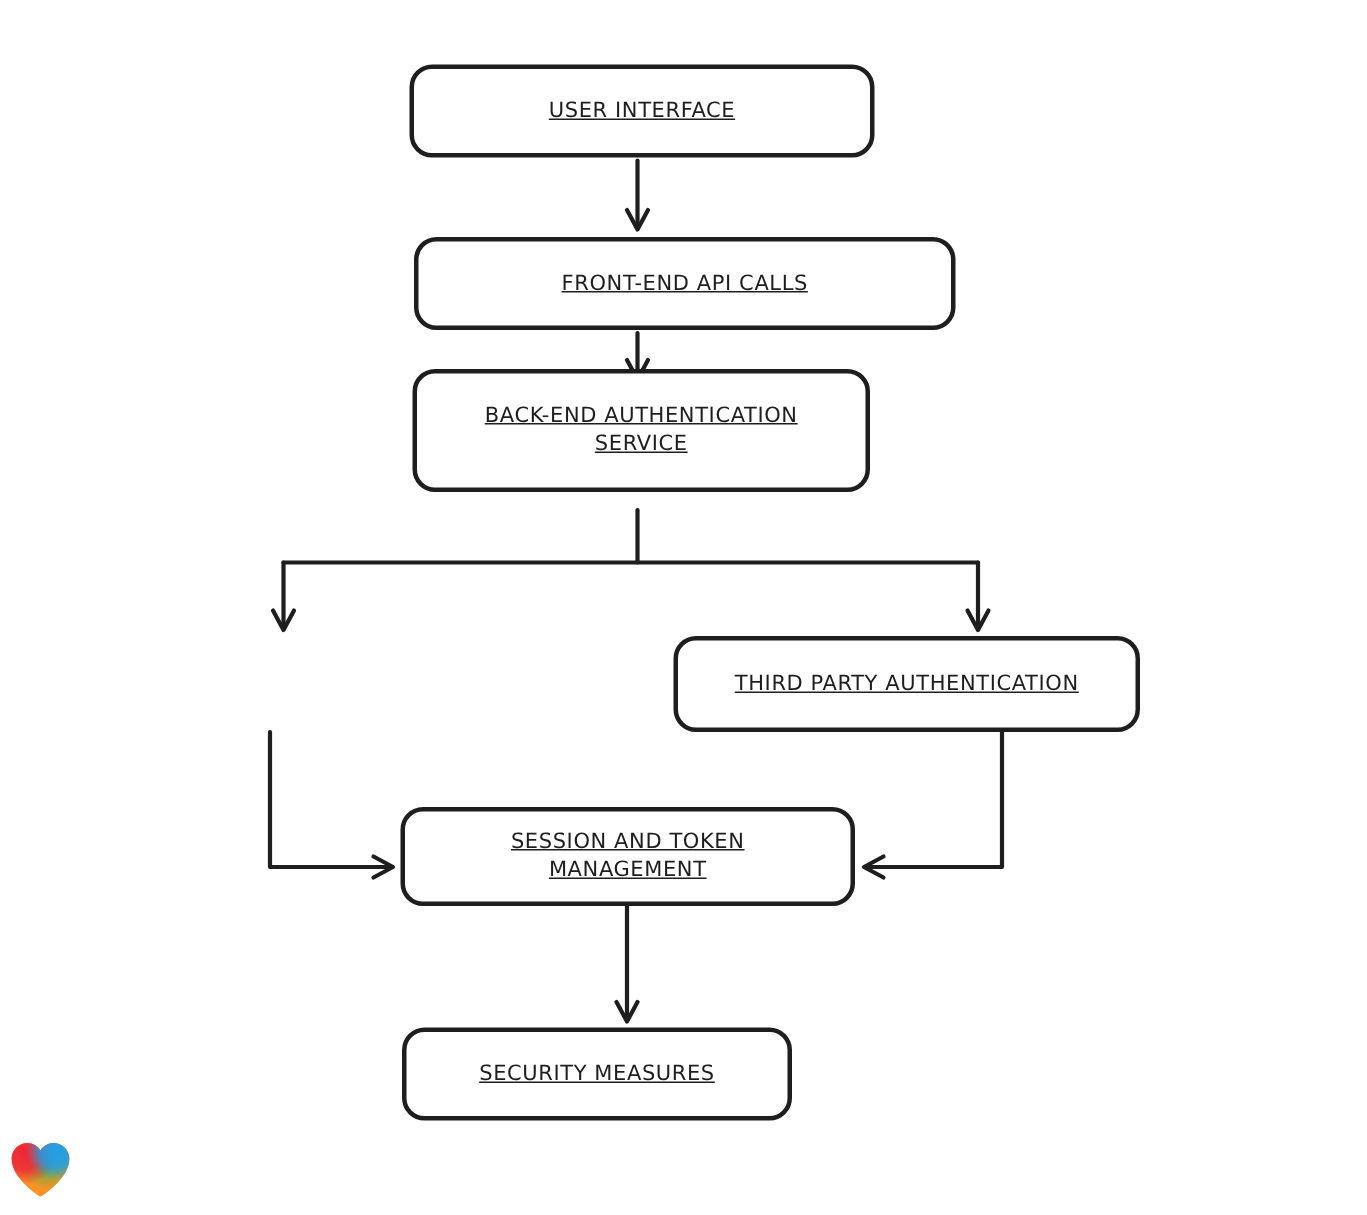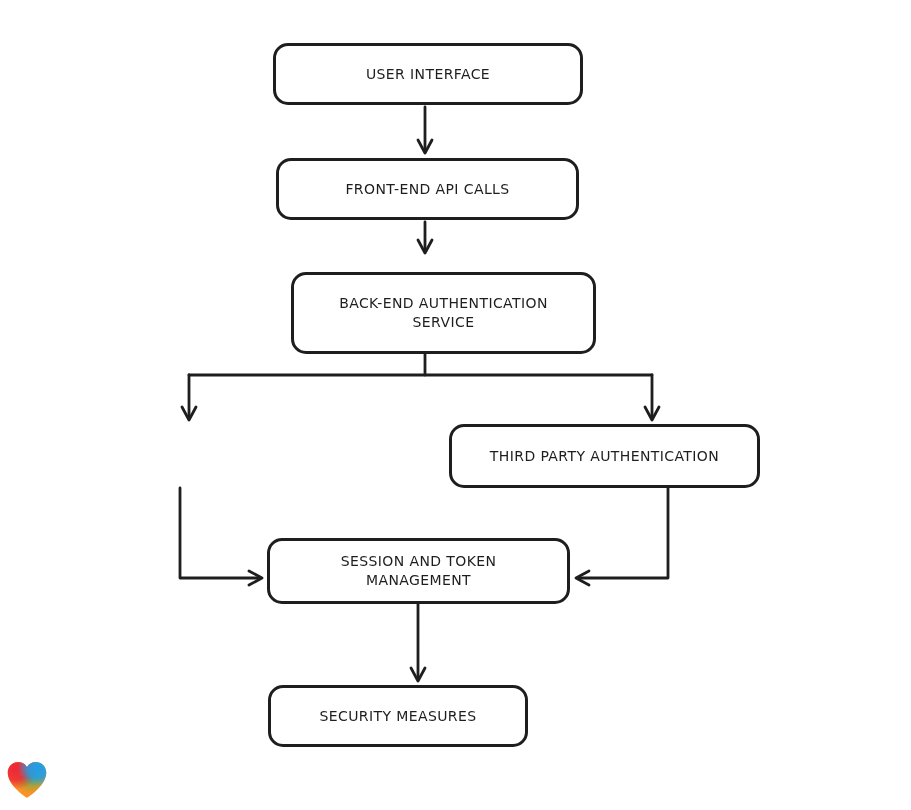--- a/index.html
+++ b/index.html
@@ -30,25 +30,25 @@
     display: flex;
     align-items: center;
     justify-content: center;
     text-align: center;
     color: #1e1e1e;
     font-size: 14px;
     letter-spacing: 0.4px;
     line-height: 1.35;
     text-transform: uppercase;
   }
-  .node .label { display: inline-block; }
+  .node .label { display: inline-block; text-decoration: underline; }
 
   .node-user-interface   { left: 273px; top: 43px;  width: 310px; height: 62px; }
-  .node-front-end-api    { left: 276px; top: 158px; width: 303px; height: 62px; }
-  .node-back-end-auth    { left: 275px; top: 272px; width: 305px; height: 82px; margin-left: 16px; }
+  .node-front-end-api    { left: 276px; top: 158px; width: 361px; height: 62px; }
+  .node-back-end-auth    { left: 275px; top: 246px; width: 305px; height: 82px; }
   .node-back-end-auth .label { max-width: 240px; }
   .node-database-layer   { left: 63px;  top: 424px; width: 310px; height: 64px; }
   .node-third-party-auth { left: 449px; top: 424px; width: 311px; height: 64px; }
   .node-session-token    { left: 267px; top: 538px; width: 303px; height: 66px; }
   .node-session-token .label { max-width: 210px; }
   .node-security         { left: 268px; top: 685px; width: 260px; height: 62px; }
 
   .logo {
     position: absolute;
     left: 7px;

